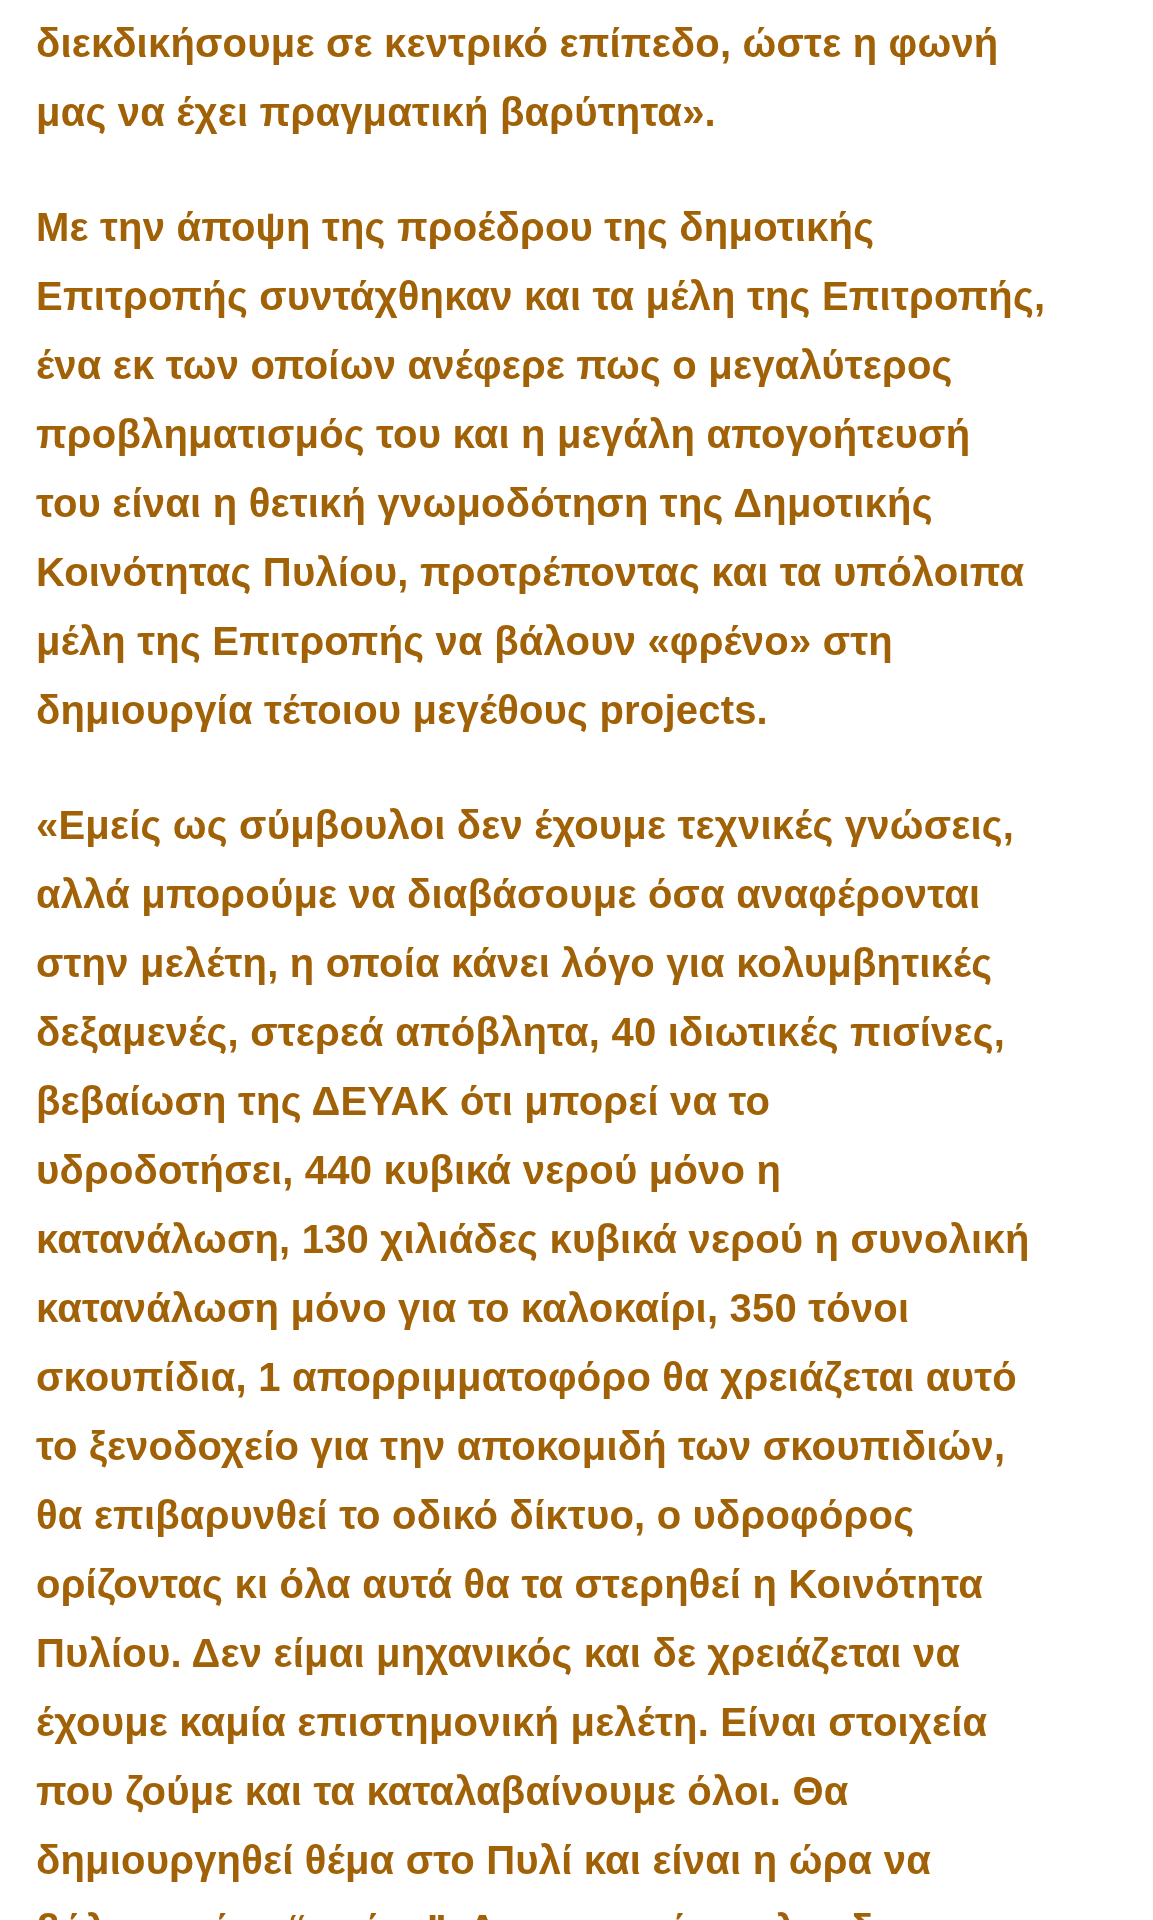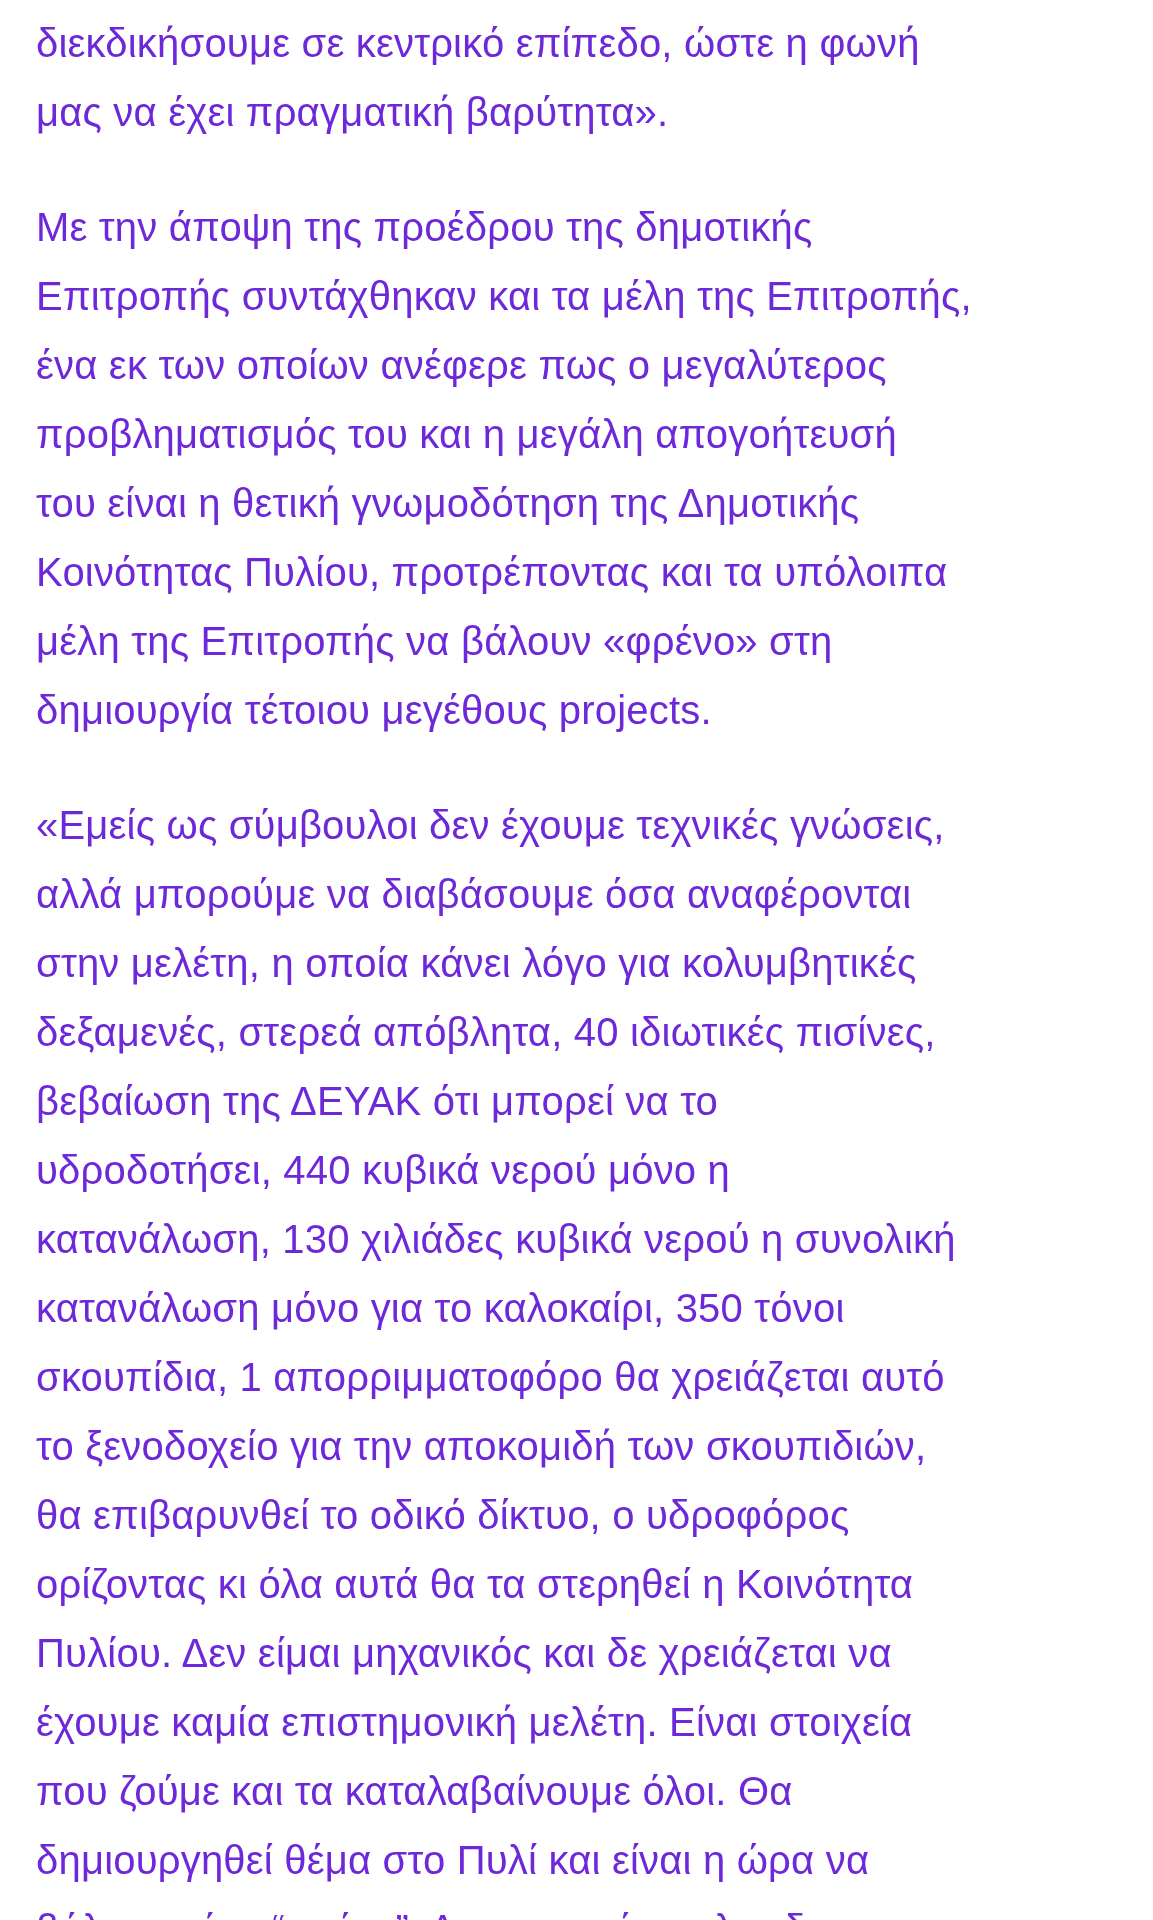--- a/index.html
+++ b/index.html
@@ -17,23 +17,23 @@
     box-sizing: border-box;
     width: 1153px;
     height: 1920px;
     overflow: hidden;
     padding: 9px 28px 0 36px;
   }
   .article-paragraph {
     margin: 0 0 46px 0;
     font-size: 40px;
     line-height: 69px;
-    font-weight: 400;
+    font-weight: 700;
     letter-spacing: 0.2px;
-    color: #6d28d9;
+    color: #a16207;
     white-space: pre-line; 
     -webkit-font-smoothing: antialiased;
   }
 </style>
 </head>
 <body>
 
 <main class="article-body">
   <p class="article-paragraph">διεκδικήσουμε σε κεντρικό επίπεδο, ώστε η φωνή
 μας να έχει πραγματική βαρύτητα».</p>

